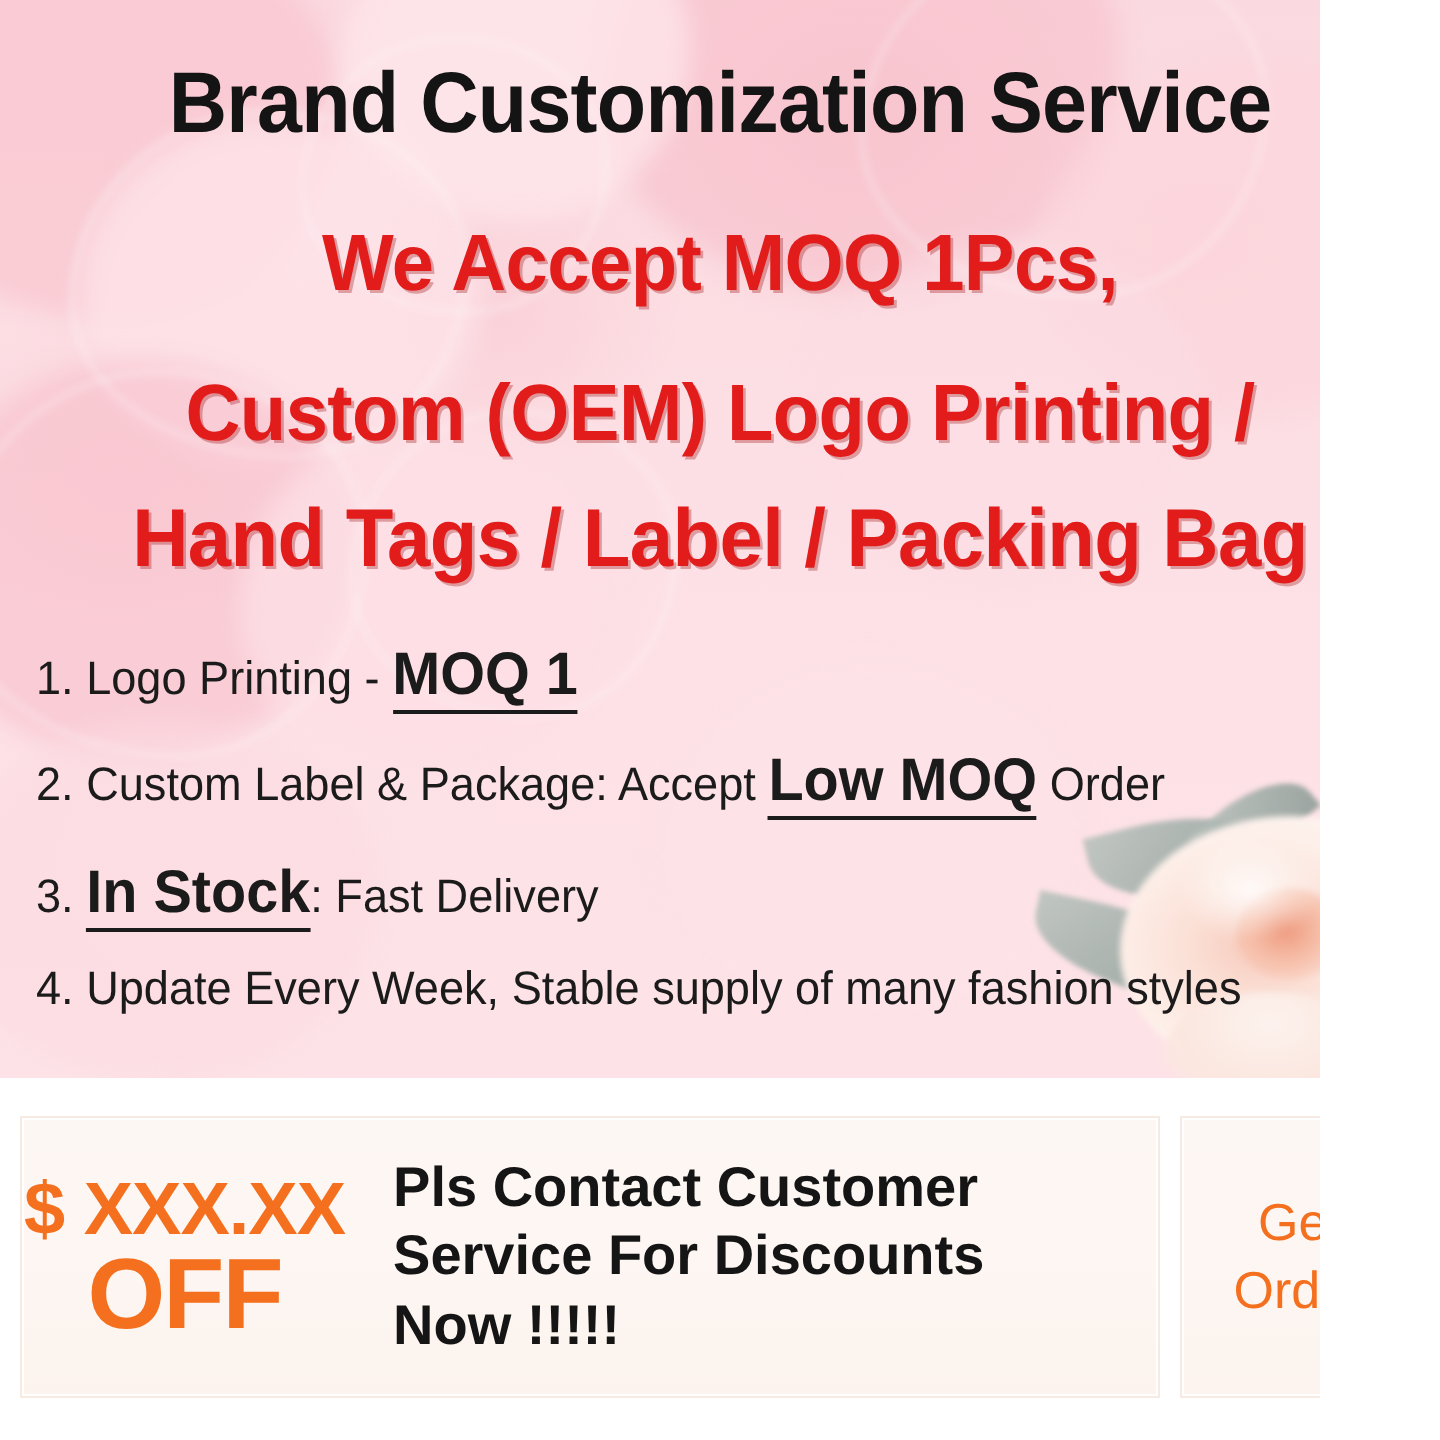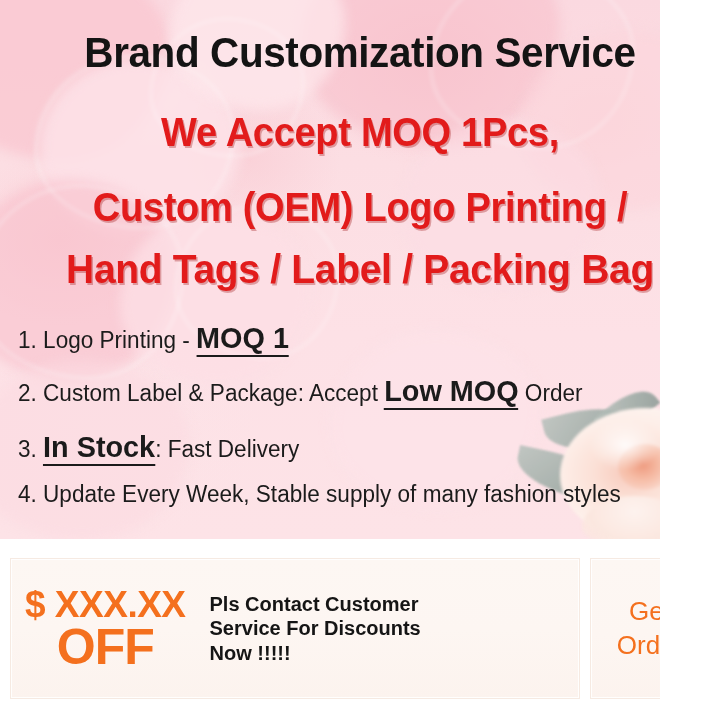--- a/index.html
+++ b/index.html
@@ -213,21 +213,21 @@
     background: #ffffff;
   }
 
   .coupon-card {
     flex: 1 1 auto;
     display: flex;
     align-items: center;
     background: linear-gradient(180deg, #fdf7f3 0%, #fdf6f2 50%, #fcf3ee 100%);
     border: 1px solid #f6eae2;
     box-shadow: inset 0 0 0 1px rgba(255,255,255,0.85);
-    padding: 6px 0 6px 14px;
+    padding: 6px 0 6px 1px;
     box-sizing: border-box;
     position: relative;
   }
 
   .price-block {
     display: flex;
     flex-direction: column;
     justify-content: center;
     align-items: center;
     padding-right: 10px;
@@ -249,21 +249,21 @@
     line-height: 0.92;
     letter-spacing: -1px;
     margin-top: 1px;
     font-family: "Liberation Sans", sans-serif;
   }
 
   .coupon-msg {
     flex: 1 1 auto;
     color: #151515;
     font-weight: bold;
-    font-size: 20px;
+    font-size: 28px;
     line-height: 1.22;
     padding-left: 14px;
     font-family: "Liberation Sans", sans-serif;
   }
   .coupon-msg div { white-space: nowrap; }
 
   .coupon-divider {
     flex: 0 0 auto;
     width: 10px;
     background: #ffffff;

